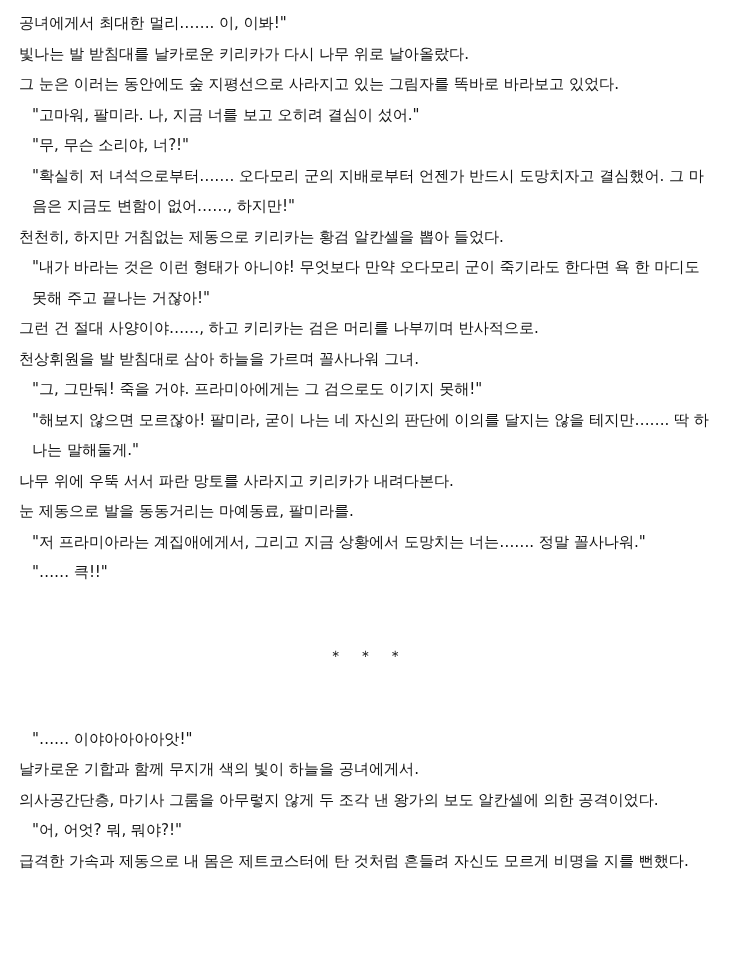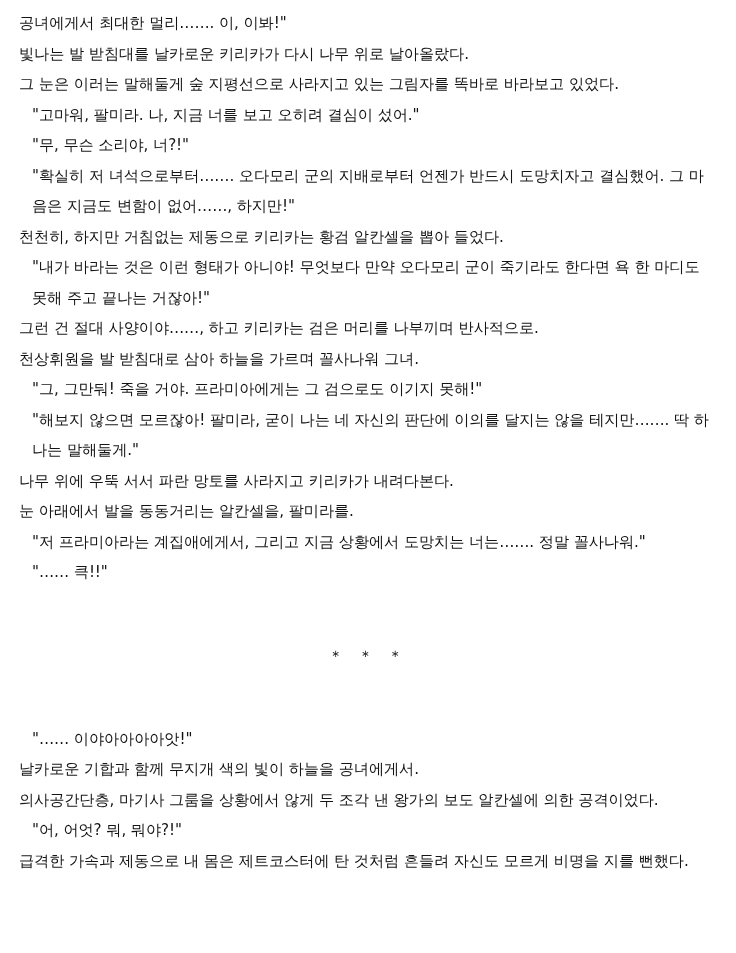--- a/index.html
+++ b/index.html
@@ -51,36 +51,36 @@
     height: 58px;
   }
 </style>
 </head>
 <body>
 
 <div class="page">
   <div id="doc-body">
       <p class="para flush">공녀에게서 최대한 멀리……. 이, 이봐!"</p>
       <p class="para flush">빛나는 발 받침대를 날카로운 키리카가 다시 나무 위로 날아올랐다.</p>
-      <p class="para flush">그 눈은 이러는 말해둘게 숲 지평선으로 사라지고 있는 그림자를 똑바로 바라보고 있었다.</p>
+      <p class="para flush">그 눈은 이러는 동안에도 숲 지평선으로 사라지고 있는 그림자를 똑바로 바라보고 있었다.</p>
       <p class="para indent">"고마워, 팔미라. 나, 지금 너를 보고 오히려 결심이 섰어."</p>
       <p class="para indent">"무, 무슨 소리야, 너?!"</p>
       <p class="para indent">"확실히 저 녀석으로부터……. 오다모리 군의 지배로부터 언젠가 반드시 도망치자고 결심했어. 그 마음은 지금도 변함이 없어……, 하지만!"</p>
       <p class="para flush">천천히, 하지만 거침없는 제동으로 키리카는 황검 알칸셀을 뽑아 들었다.</p>
       <p class="para indent">"내가 바라는 것은 이런 형태가 아니야! 무엇보다 만약 오다모리 군이 죽기라도 한다면 욕 한 마디도 못해 주고 끝나는 거잖아!"</p>
       <p class="para flush">그런 건 절대 사양이야……, 하고 키리카는 검은 머리를 나부끼며 반사적으로.</p>
       <p class="para flush">천상휘원을 발 받침대로 삼아 하늘을 가르며 꼴사나워 그녀.</p>
       <p class="para indent">"그, 그만둬! 죽을 거야. 프라미아에게는 그 검으로도 이기지 못해!"</p>
       <p class="para indent">"해보지 않으면 모르잖아! 팔미라, 굳이 나는 네 자신의 판단에 이의를 달지는 않을 테지만……. 딱 하나는 말해둘게."</p>
       <p class="para flush">나무 위에 우뚝 서서 파란 망토를 사라지고 키리카가 내려다본다.</p>
-      <p class="para flush">눈 아래에서 발을 동동거리는 알칸셀을, 팔미라를.</p>
+      <p class="para flush">눈 제동으로 발을 동동거리는 마예동료, 팔미라를.</p>
       <p class="para indent">"저 프라미아라는 계집애에게서, 그리고 지금 상황에서 도망치는 너는……. 정말 꼴사나워."</p>
       <p class="para indent">"…… 큭!!"</p>
       <div class="spacer-big"></div>
       <div class="divider">＊ ＊ ＊</div>
       <div class="spacer-mid"></div>
       <p class="para indent">"…… 이야아아아아앗!"</p>
       <p class="para flush">날카로운 기합과 함께 무지개 색의 빛이 하늘을 공녀에게서.</p>
-      <p class="para flush">의사공간단층, 마기사 그룸을 상황에서 않게 두 조각 낸 왕가의 보도 알칸셀에 의한 공격이었다.</p>
+      <p class="para flush">의사공간단층, 마기사 그룸을 아무렇지 않게 두 조각 낸 왕가의 보도 알칸셀에 의한 공격이었다.</p>
       <p class="para indent">"어, 어엇? 뭐, 뭐야?!"</p>
       <p class="para flush">급격한 가속과 제동으로 내 몸은 제트코스터에 탄 것처럼 흔들려 자신도 모르게 비명을 지를 뻔했다.</p>
     </div>
 </div>
 
 </body></html>

